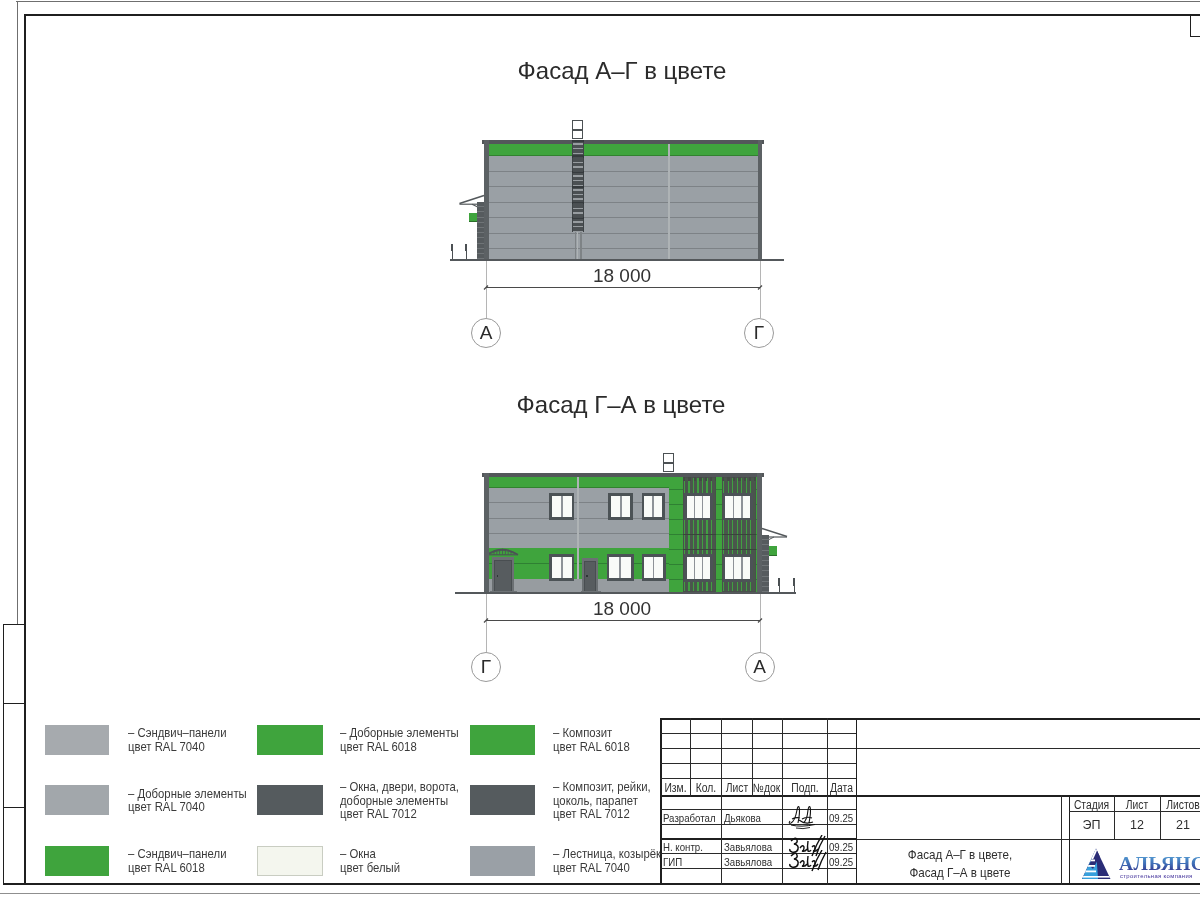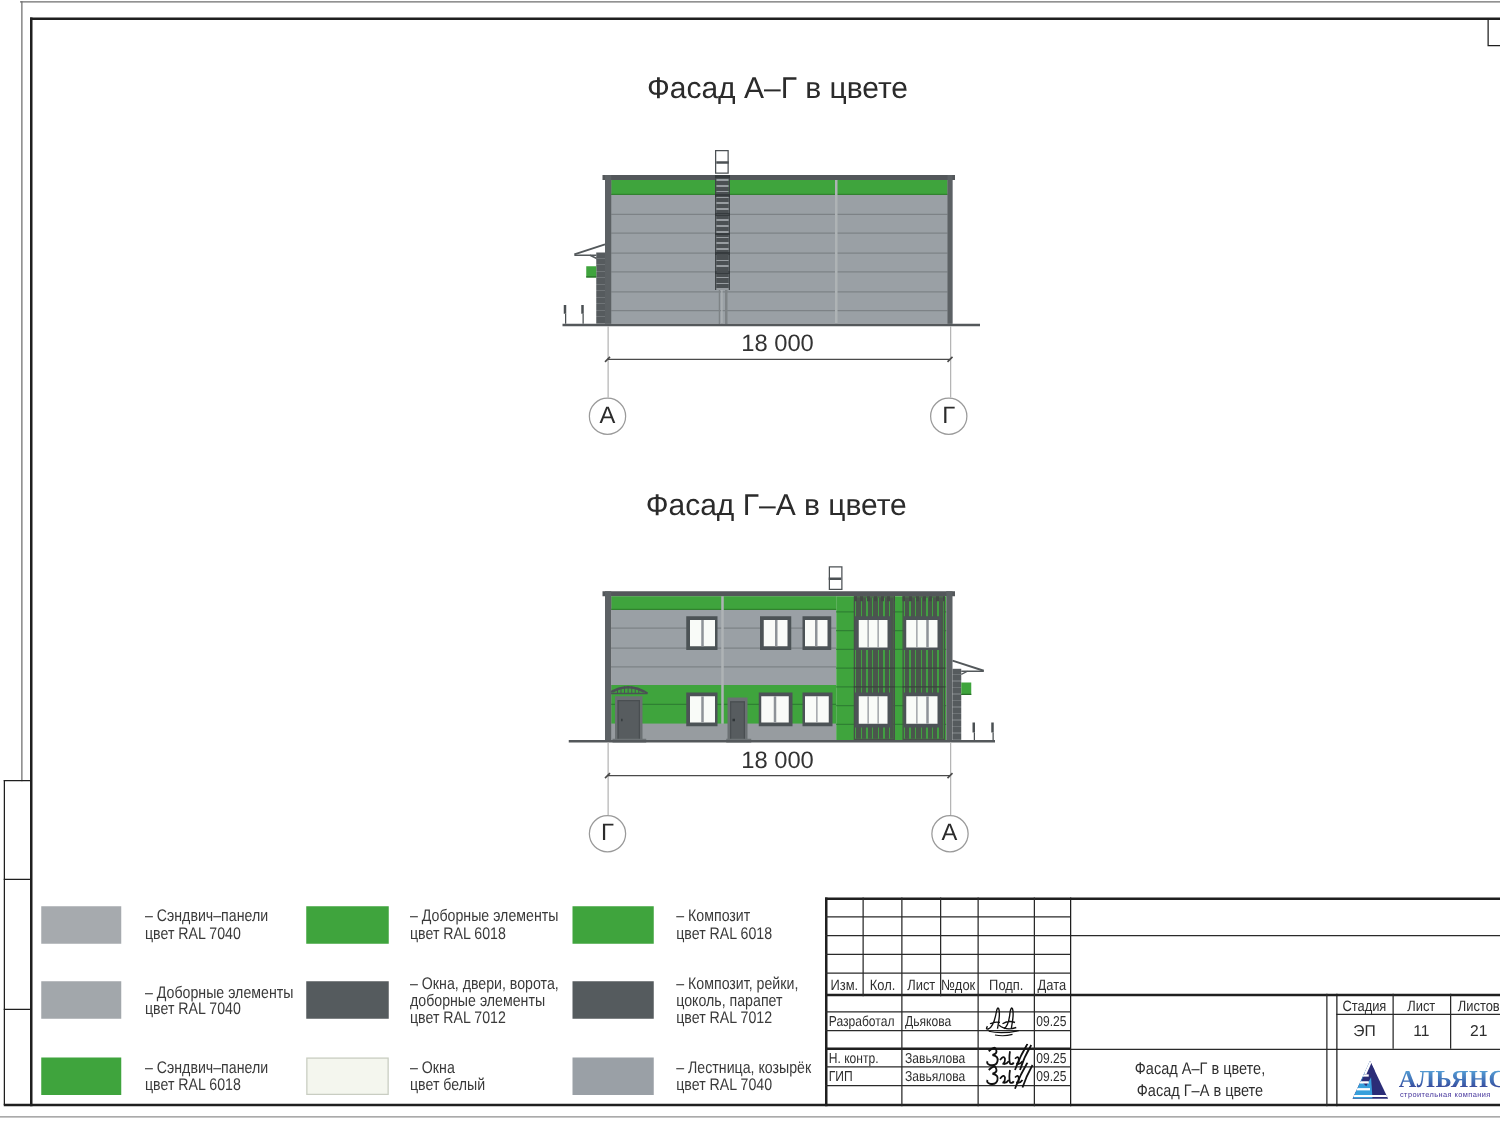--- a/index.html
+++ b/index.html
@@ -253,21 +253,21 @@
 
   <div class="txt" style="left:522px;top:598px;width:200px;text-align:center;font-size:19px;color:#333;">18 000</div>
 
   <div class="abs" style="left:471px;top:651.5px;width:30px;height:30px;border-radius:50%;border:1px solid #9a9a9a;box-sizing:border-box;"></div>
   <div class="txt" style="left:471px;top:656px;width:30px;text-align:center;font-size:19px;color:#2b2b2b;">Г</div>
 
   <div class="abs" style="left:744.5px;top:651.5px;width:30px;height:30px;border-radius:50%;border:1px solid #9a9a9a;box-sizing:border-box;"></div>
   <div class="txt" style="left:744.5px;top:656px;width:30px;text-align:center;font-size:19px;color:#2b2b2b;">А</div>
 </div>
 
-<div class="abs" id="legend" style="left:0;top:0;width:700px;height:760px;font-size:13.5px;line-height:13.5px;">
+<div class="abs" id="legend" style="left:12px;top:0;width:700px;height:760px;font-size:13.5px;line-height:13.5px;">
 
   <div class="abs" style="left:32.5px;top:724.5px;width:64.5px;height:30px;background:#a6aaae;"></div>
 
   <div class="txt cnd" style="left:115.5px;top:726px;">– Сэндвич–панели<br>цвет RAL 7040</div>
 
   <div class="abs" style="left:245px;top:724.5px;width:66px;height:30px;background:#3fa43d;"></div>
 
   <div class="txt cnd" style="left:328px;top:726px;">– Доборные элементы<br>цвет RAL 6018</div>
 
   <div class="abs" style="left:457.5px;top:724.5px;width:65px;height:30px;background:#3fa43d;"></div>
@@ -370,21 +370,21 @@
   <svg class="abs" style="left:786px;top:850px;" width="44" height="22" viewBox="0 0 44 22">
     <path d="M5 6 Q10 1 11 5 Q12 8 8 9 Q13 10 12 14 Q11 18 6 17 Q3 16 4 14" fill="none" stroke="#111" stroke-width="1.5"></path>
     <path d="M14 13 Q17 9 18 12 Q18 16 16 16 Q19 17 21 14 M22 6 Q21 12 22 16 Q24 17 25 15 M26 12 Q29 9 29 13 Q29 16 27 16 Q30 17 32 14" fill="none" stroke="#111" stroke-width="1.4"></path>
     <path d="M36 0 Q30 10 26 21 M40 2 Q35 11 32 20" fill="none" stroke="#111" stroke-width="1.4"></path>
   </svg>
 
   <div class="txt cndc" style="left:1069px;top:797.5px;width:45px;text-align:center;font-size:12px;color:#2e2e2e;">Стадия</div>
   <div class="txt cndc" style="left:1114px;top:797.5px;width:46px;text-align:center;font-size:12px;color:#2e2e2e;">Лист</div>
   <div class="txt cndc" style="left:1160px;top:797.5px;width:46px;text-align:center;font-size:12px;color:#2e2e2e;">Листов</div>
   <div class="txt" style="left:1069px;top:818px;width:45px;text-align:center;font-size:12.5px;color:#2e2e2e;">ЭП</div>
-  <div class="txt" style="left:1114px;top:818px;width:46px;text-align:center;font-size:12.5px;color:#2e2e2e;">11</div>
+  <div class="txt" style="left:1114px;top:818px;width:46px;text-align:center;font-size:12.5px;color:#2e2e2e;">12</div>
   <div class="txt" style="left:1160px;top:818px;width:46px;text-align:center;font-size:12.5px;color:#2e2e2e;">21</div>
 
   <div class="txt cndc" style="left:858px;top:845.5px;width:204px;text-align:center;font-size:13.5px;line-height:18.5px;color:#2e2e2e;">Фасад А–Г в цвете,<br>Фасад Г–А в цвете</div>
 
   <svg class="abs" style="left:1069px;top:839px;" width="131" height="45" viewBox="0 0 131 45">
     <defs>
       <linearGradient id="lg1" x1="0" y1="0" x2="0" y2="1">
         <stop offset="0" stop-color="#5caede"></stop>
         <stop offset="0.55" stop-color="#3f6cb5"></stop>
         <stop offset="1" stop-color="#322a84"></stop>

